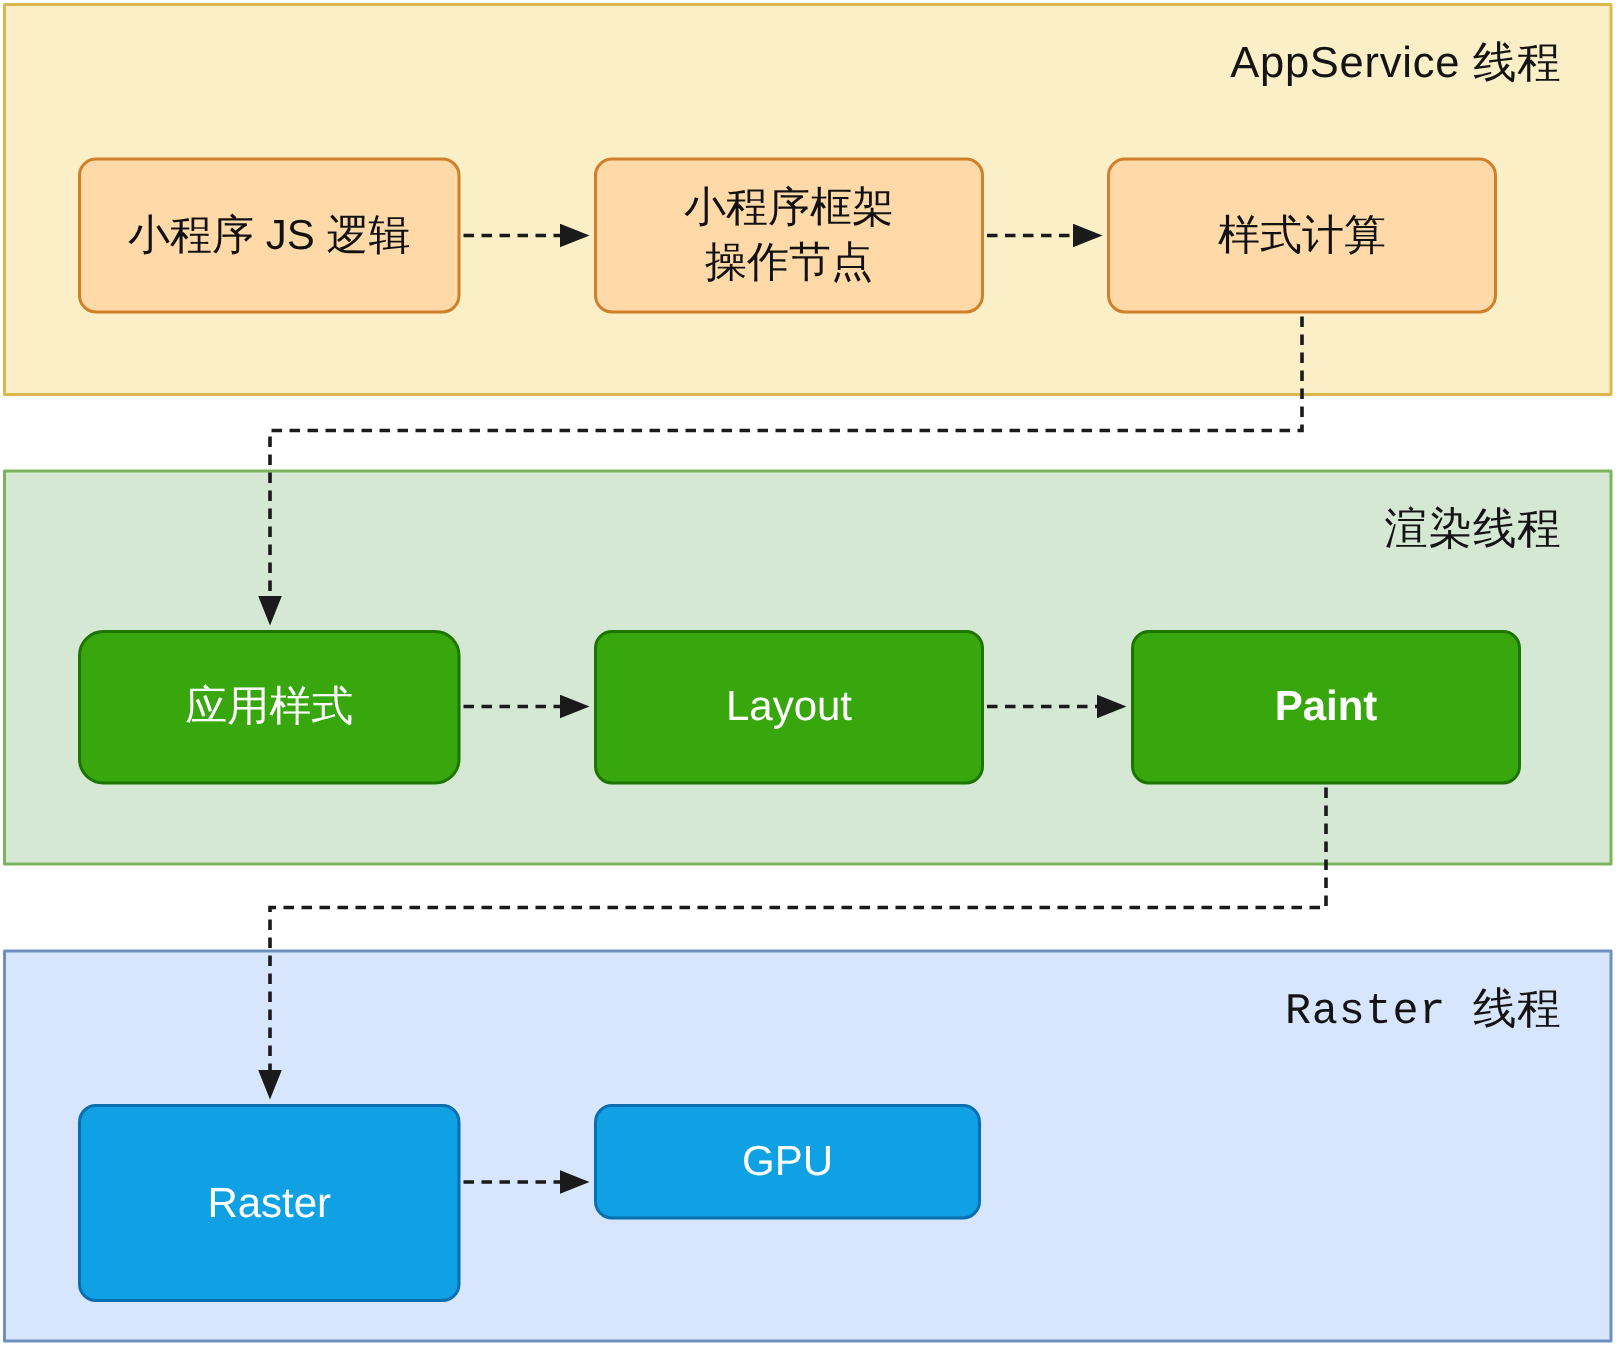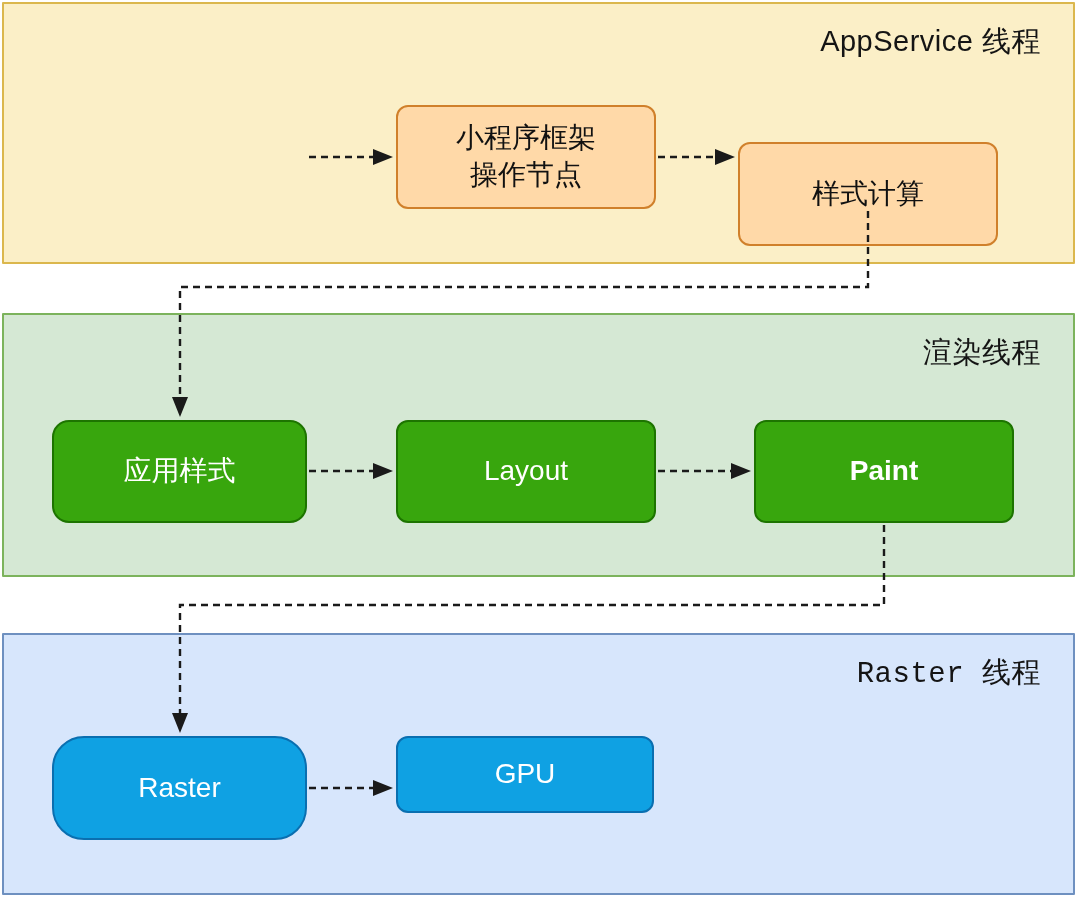--- a/index.html
+++ b/index.html
@@ -16,27 +16,27 @@
   .node{position:absolute;box-sizing:border-box;border:2px solid;border-radius:12px;
         display:flex;align-items:center;justify-content:center;text-align:center;
         font-size:28px;line-height:1.32;white-space:pre-line;}
   .node-orange{background:#FFD9A8;border-color:#D0802B;color:#111111;}
   .node-green{background:#38A60D;border-color:#1D7400;color:#ffffff;}
   .node-blue{background:#0FA1E3;border-color:#0A6FB0;color:#ffffff;}
 
   
   #n-js      {left:52px; top:105px;width:255px;height:104px;}
   #n-frame   {left:396px;top:105px;width:260px;height:104px;}
-  #n-style   {left:738px;top:105px;width:260px;height:104px;margin-top:37px;}
+  #n-style   {left:738px;top:105px;width:260px;height:104px;}
   
   #n-apply   {left:52px; top:420px;width:255px;height:103px;border-radius:17px;}
   #n-layout  {left:396px;top:420px;width:260px;height:103px;}
   #n-paint   {left:754px;top:420px;width:260px;height:103px;font-weight:bold;}
   
-  #n-rasterbx{left:52px; top:736px;width:255px;height:104px;border-radius:32px;}
+  #n-rasterbx{left:52px; top:736px;width:255px;height:132px;}
   #n-gpu     {left:396px;top:736px;width:258px;height:77px;}
 
   #edges{position:absolute;left:0;top:0;width:1080px;height:899px;pointer-events:none;}
   #edges polyline{fill:none;stroke:#1A1A1A;stroke-width:2.4;stroke-dasharray:7 5;}
 </style>
 </head>
 <body>
 
 <div id="canvas">
 
@@ -45,20 +45,21 @@
   </div>
 
   <div class="lane lane-render">
     <div class="lane-title">渲染线程</div>
   </div>
 
   <div class="lane lane-raster">
     <div class="lane-title">Raster 线程</div>
   </div>
 
+  <div id="n-js" class="node node-orange">小程序 JS 逻辑</div>
   <div id="n-frame" class="node node-orange">小程序框架
 操作节点</div>
   <div id="n-style" class="node node-orange">样式计算</div>
 
   <div id="n-apply" class="node node-green">应用样式</div>
   <div id="n-layout" class="node node-green">Layout</div>
   <div id="n-paint" class="node node-green">Paint</div>
 
   <div id="n-rasterbx" class="node node-blue">Raster</div>
   <div id="n-gpu" class="node node-blue">GPU</div>

